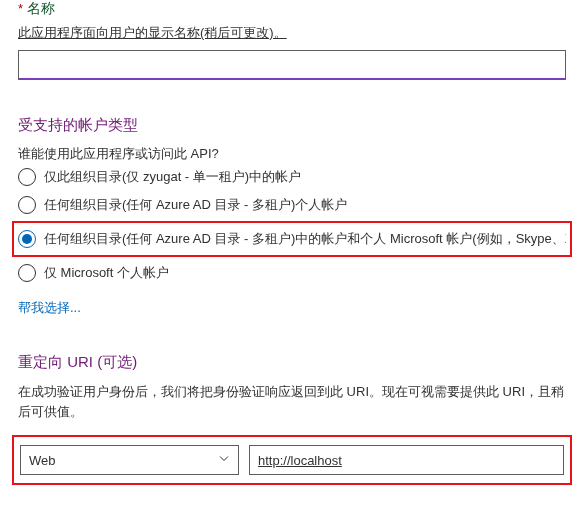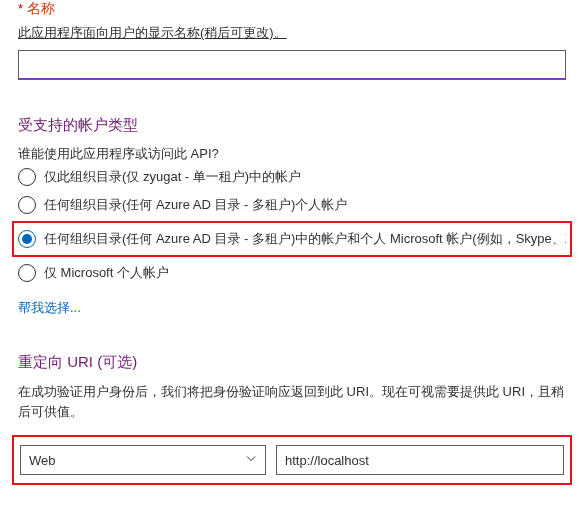--- a/index.html
+++ b/index.html
@@ -7,21 +7,21 @@
       font-family: "Segoe UI", "Microsoft YaHei", sans-serif;
       font-size: 13px;
       color: #323130;
       padding: 0 18px;
       width: 584px;
       background: #fff;
     }
     .section { margin-bottom: 28px; }
     .label-row { margin-bottom: 6px; }
     .req-star { color: #a80000; margin-right: 4px; }
-    .field-label { font-size: 14px; color: #c2410c; }
+    .field-label { font-size: 14px; color: #14532d; }
     .hint { font-size: 13px; color: #323130; margin-bottom: 8px; text-decoration: underline; }
     .text-input {
       width: 100%;
       border: 1px solid #605e5c;
       border-bottom: 2px solid #605e5c;
       height: 30px;
       padding: 4px 8px;
       font-size: 13px;
       color: #323130;
     }
@@ -91,21 +91,21 @@
     }
     .redirect-row {
       display: flex;
       gap: 10px;
       border: 2px solid #e8121a;
       padding: 8px 6px;
       margin: 0 -6px;
     }
     .select-box {
       position: relative;
-      width: 246px;
+      width: 219px;
       border: 1px solid #605e5c;
       height: 30px;
       display: flex;
       align-items: center;
       padding: 0 8px;
       font-size: 13px;
       cursor: pointer;
       background: #fff;
     }
     .chevron {
@@ -114,20 +114,21 @@
       top: 50%;
       transform: translateY(-50%);
     }
     .uri-input {
       flex: 1;
       border: 1px solid #605e5c;
       height: 30px;
       padding: 0 8px;
       font-size: 13px;
       color: #323130;
+      text-decoration: underline;
     }
   </style>
 </head>
 <body>
 
 <div class="section">
   <div class="label-row">
     <span class="req-star">*</span><span class="field-label">名称</span>
   </div>
   <div class="hint">此应用程序面向用户的显示名称(稍后可更改)。</div>

